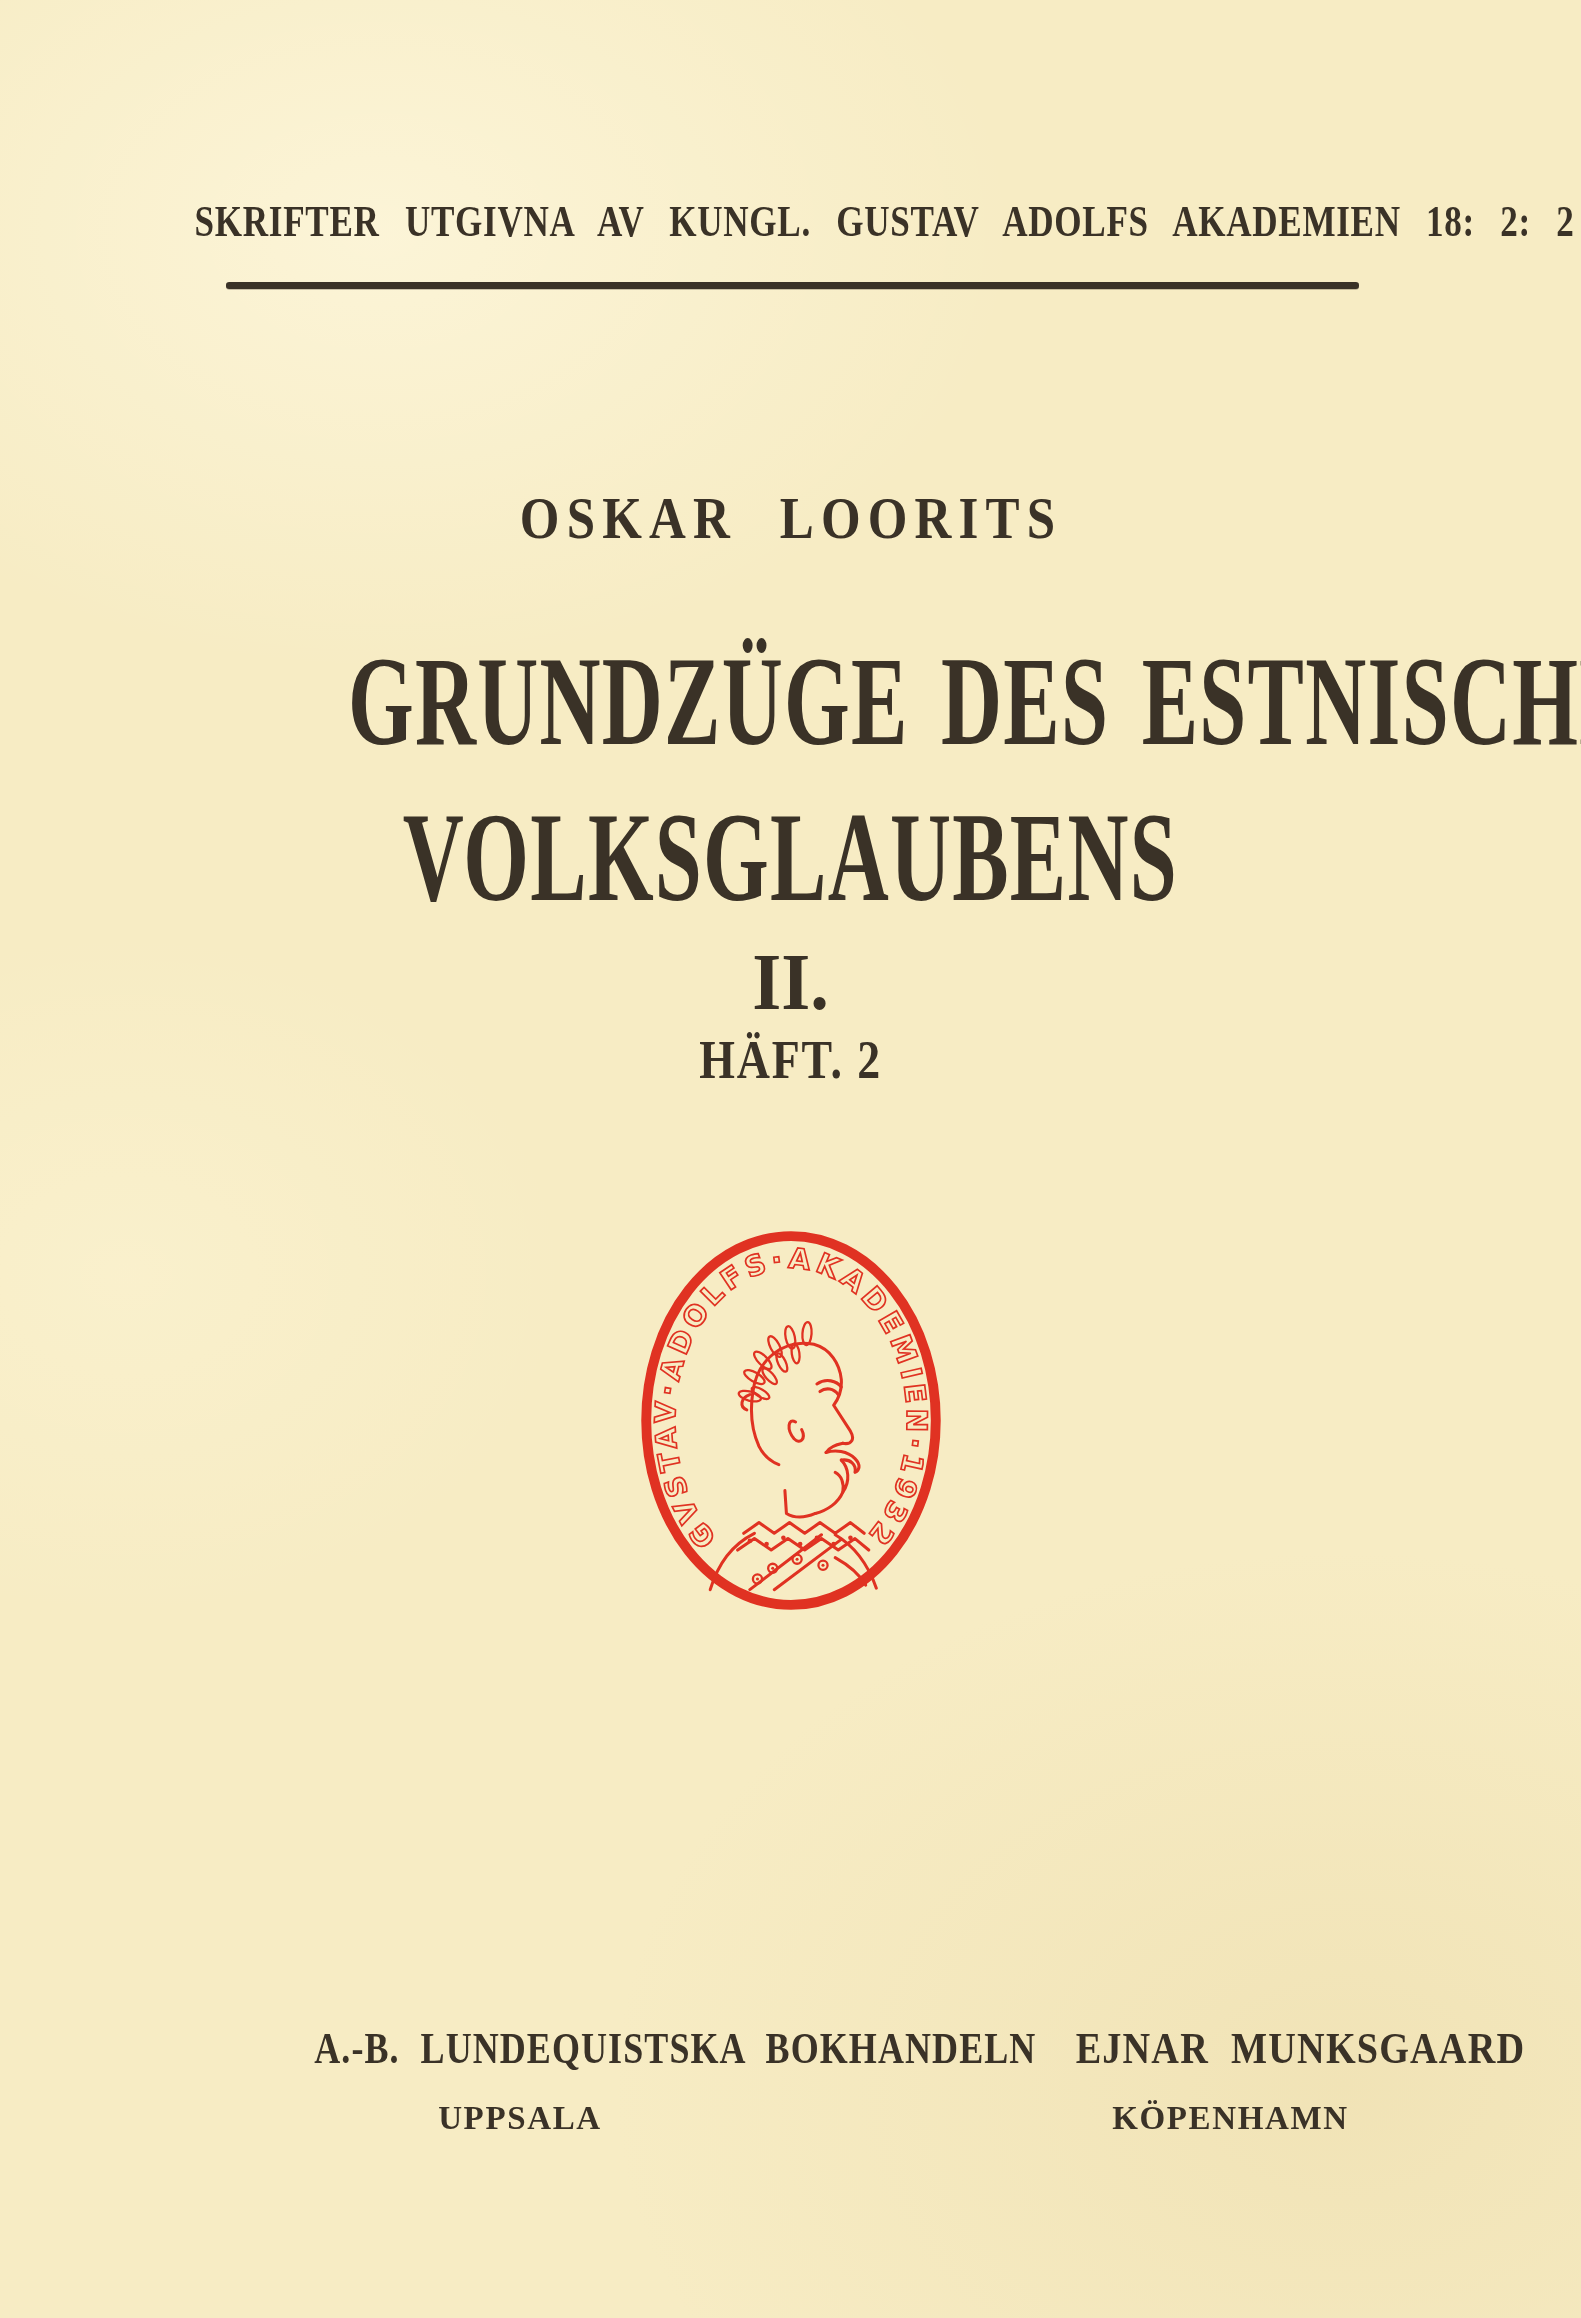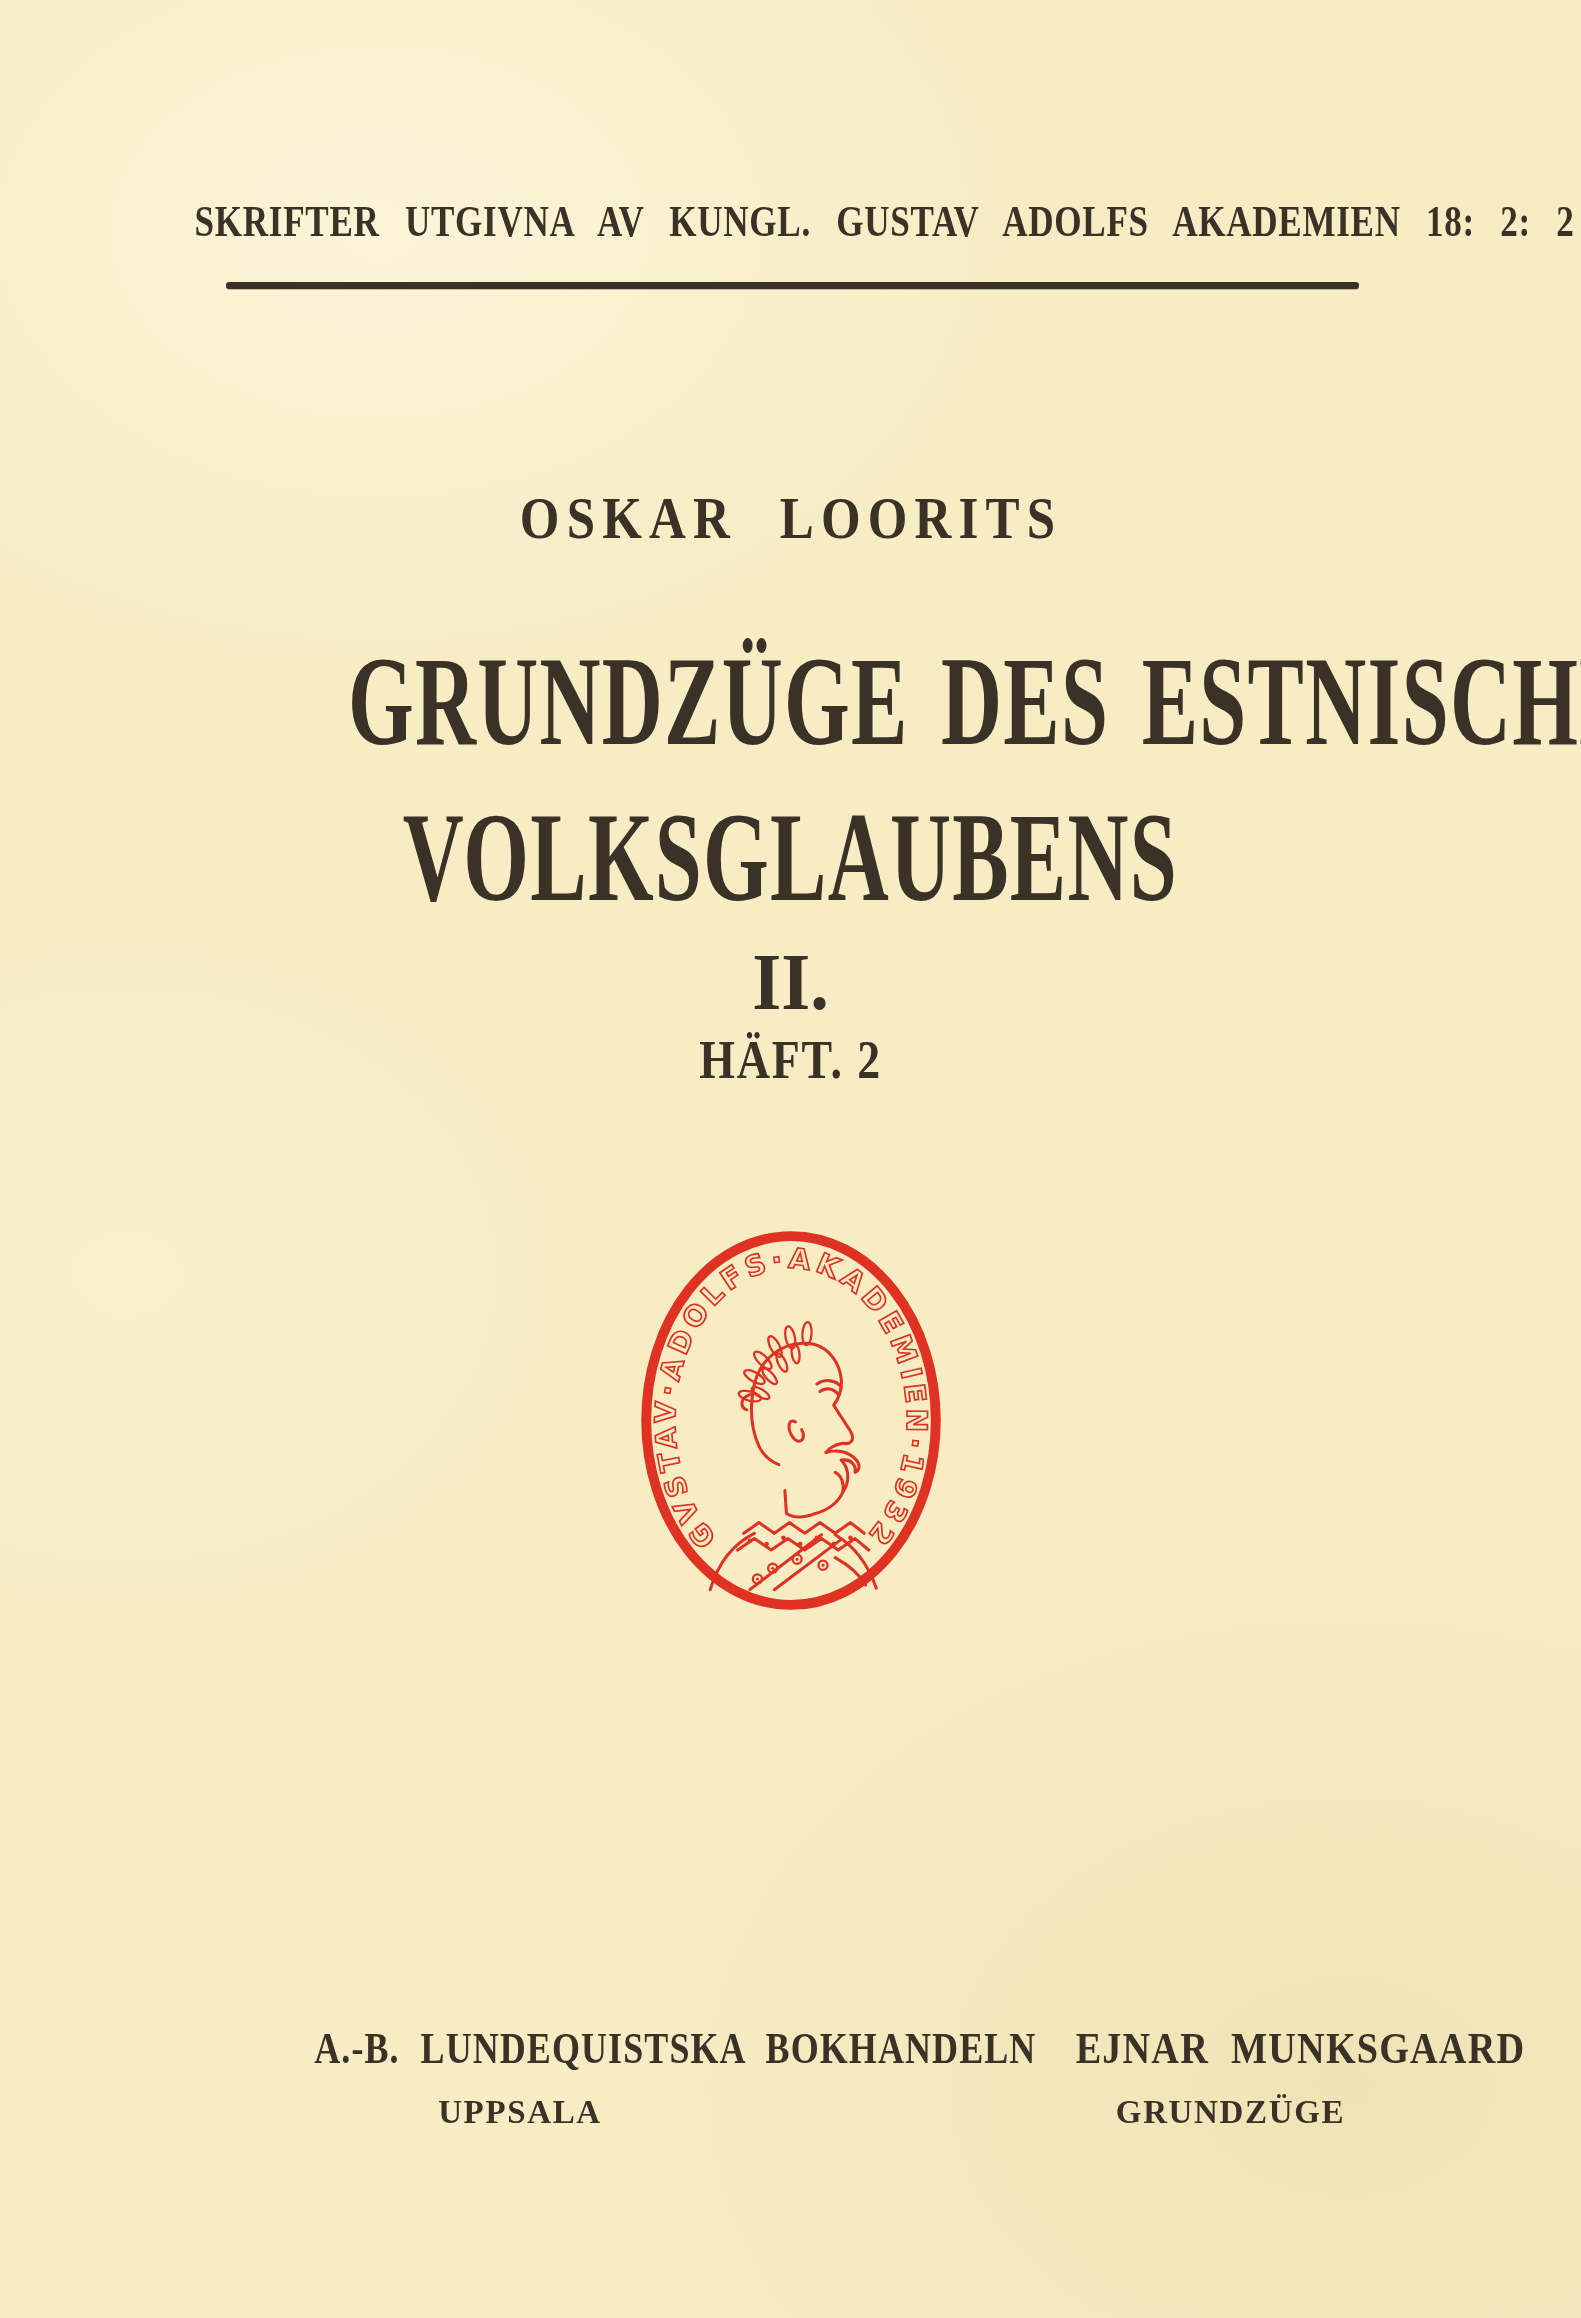--- a/index.html
+++ b/index.html
@@ -47,21 +47,21 @@
   .s-dot{fill:var(--seal-red);stroke:none;}
   .s-text{
     stroke:var(--seal-red);fill:none;stroke-width:2.2px;
     font-family:"DejaVu Sans",sans-serif;font-size:37px;font-weight:bold;letter-spacing:6px;
   }
 
   .pub{position:absolute;text-align:center;white-space:nowrap;}
   .pub-left{left:224px;width:592px;top:2022px;}
   .pub-right{left:1036px;width:389px;top:2022px;}
   .pub-name{font-size:45px;font-weight:bold;letter-spacing:.03em;word-spacing:.3em;}
-  .pub-city{margin-top:20px;font-size:33px;font-weight:bold;letter-spacing:.05em;}
+  .pub-city{margin-top:26px;font-size:33px;font-weight:bold;letter-spacing:.05em;}
 </style>
 </head>
 <body>
 
 <div class="page">
 
   <div class="abs-center series-wrap">
     <span class="sx series-text" style="--sx:.78">SKRIFTER UTGIVNA AV KUNGL. GUSTAV ADOLFS AKADEMIEN 18: 2: 2</span>
   </div>
 
@@ -167,17 +167,17 @@
     <div>
       <span class="sx pub-name" style="--sx:.8">A.-B. LUNDEQUISTSKA BOKHANDELN</span>
     </div>
     <div class="pub-city">UPPSALA</div>
   </div>
 
   <div class="pub pub-right">
     <div>
       <span class="sx pub-name" style="--sx:.85">EJNAR MUNKSGAARD</span>
     </div>
-    <div class="pub-city">GRUNDZÜGE</div>
+    <div class="pub-city">KÖPENHAMN</div>
   </div>
 
 </div>
 
 
 </body></html>

